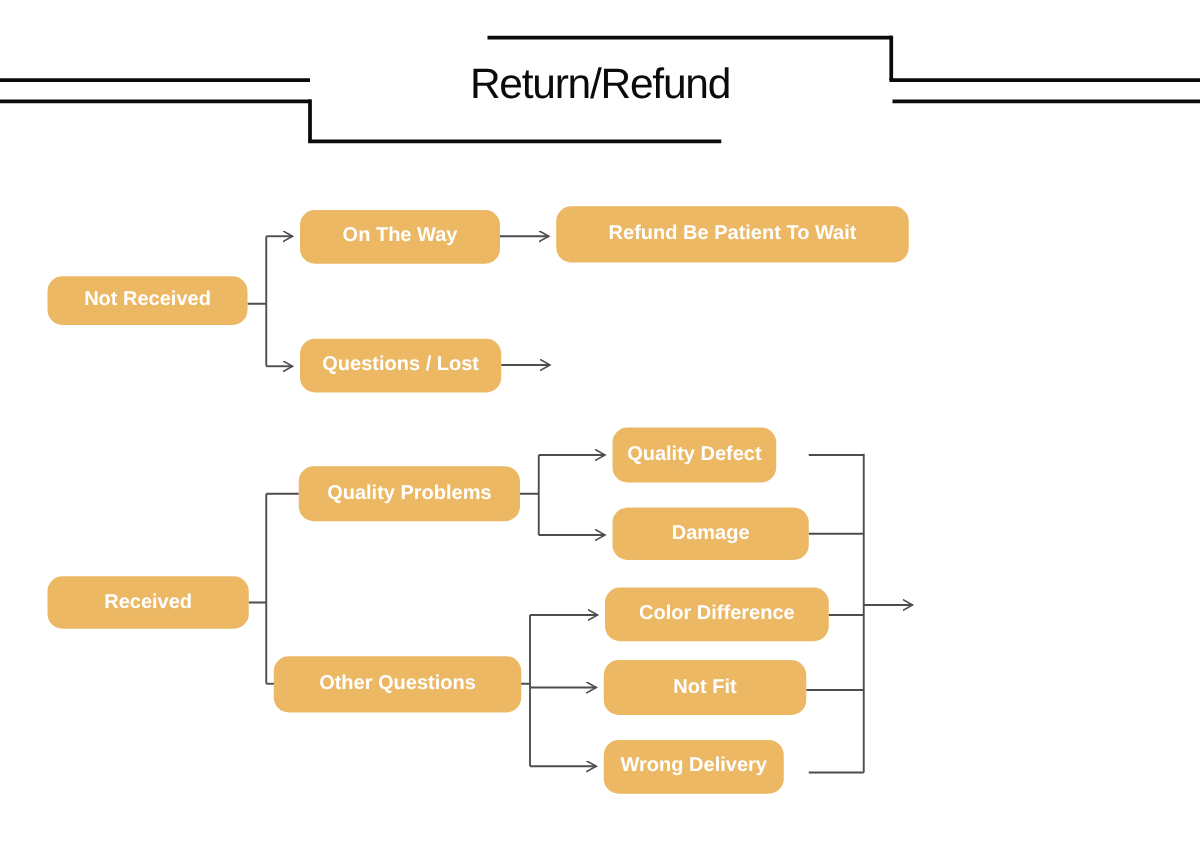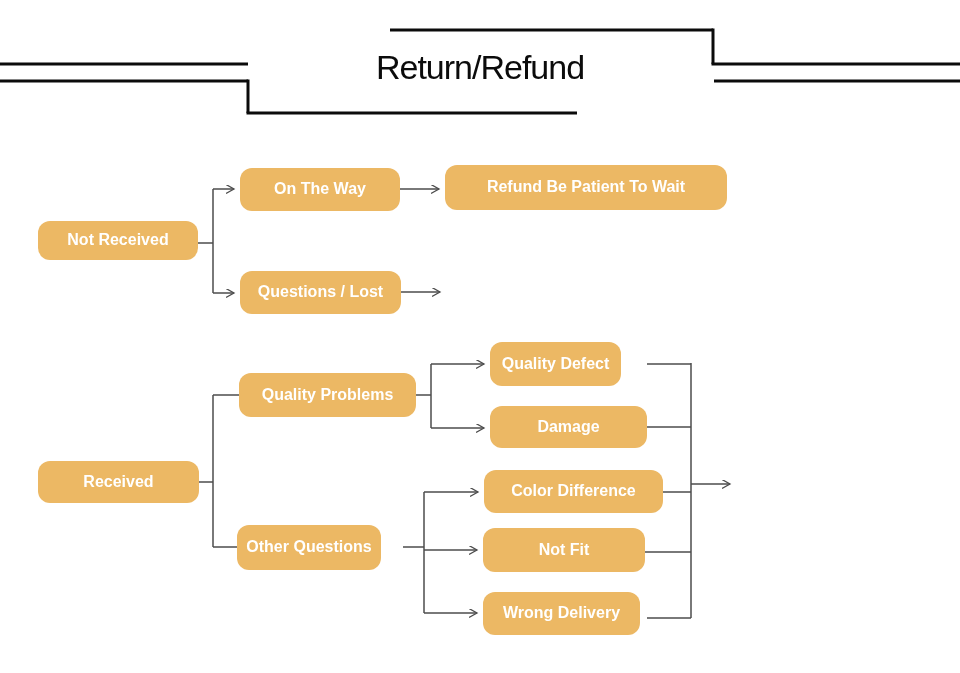--- a/index.html
+++ b/index.html
@@ -85,26 +85,26 @@
 
   <div class="node" style="left:240px;top:271px;width:161px;height:43px;">Questions / Lost</div>
 
   <div class="node" style="left:445px;top:165px;width:282px;height:45px;">Refund Be Patient To Wait</div>
 
 
   <div class="node" style="left:38px;top:461px;width:161px;height:42px;text-align:right;">Received</div>
 
   <div class="node" style="left:239px;top:373px;width:177px;height:44px;">Quality Problems</div>
 
-  <div class="node" style="left:237px;top:525px;width:144px;height:45px;">Other Questions</div>
+  <div class="node" style="left:219px;top:525px;width:198px;height:45px;">Other Questions</div>
 
   <div class="node" style="left:490px;top:342px;width:131px;height:44px;">Quality Defect</div>
 
   <div class="node" style="left:490px;top:406px;width:157px;height:42px;">Damage</div>
 
   <div class="node" style="left:484px;top:470px;width:179px;height:43px;">Color Difference</div>
 
   <div class="node" style="left:483px;top:528px;width:162px;height:44px;">Not Fit</div>
 
-  <div class="node" style="left:483px;top:592px;width:157px;height:43px;">Wrong Delivery</div>
+  <div class="node" style="left:483px;top:592px;width:144px;height:43px;">Wrong Delivery</div>
 
 
 </div>
 
 </body></html>

